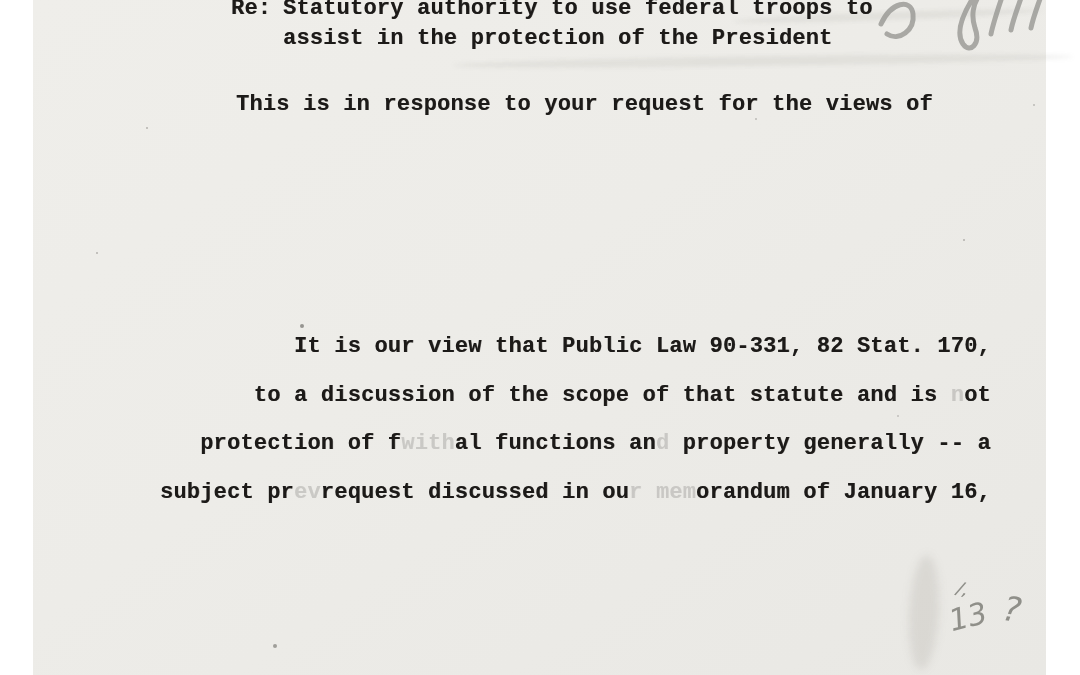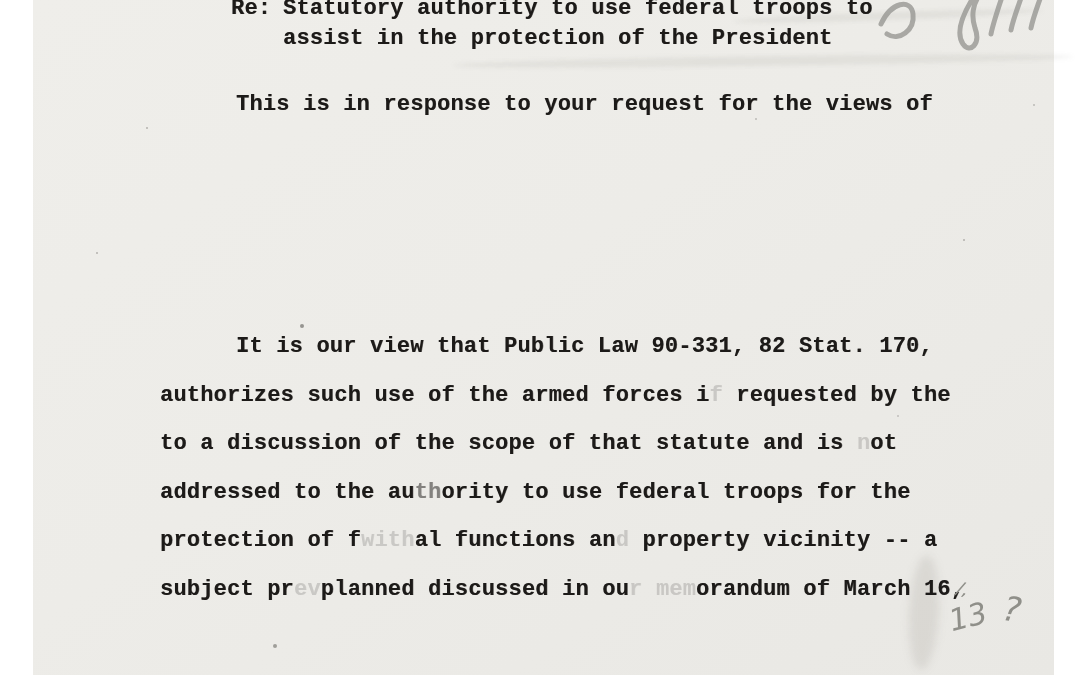--- a/index.html
+++ b/index.html
@@ -4,30 +4,29 @@
 <style>
   html, body { margin:0; padding:0; }
   body {
     width:1080px; height:675px; position:relative; overflow:hidden;
     background:#ffffff;
     font-family:"Liberation Mono", monospace;
   }
   .page {
     position:absolute; left:33px; top:0; width:1013px; height:675px;
     background:linear-gradient(145deg, #efeeea 0%, #edece8 45%, #e9e8e4 100%);
-    padding-left:8px;
   }
   .typewriter {
     color:#1c1a18; font-weight:bold; font-size:22px; letter-spacing:0.2px;
     text-shadow:0.4px 0.4px 0.6px rgba(25,22,20,0.55);
   }
   .tline { white-space:pre; }
   .re-label { position:absolute; left:198px; top:-6px; line-height:30px; }
   .subject  { position:absolute; left:250px; top:-6px; line-height:30px; }
-  .para { position:absolute; left:127px; line-height:48.6px; }
+  .para { position:absolute; left:127px; line-height:48.6px;text-align:right; }
   .para-1 { top:81px; }
   .para-2 { top:323px; }
   .para .tline:first-child { text-indent:76px; }
   .faded { opacity:0.16; filter:blur(0.7px); }
   .dim   { opacity:0.5; }
   .scribble { position:absolute; left:842px; top:-4px; }
   .hw {
     position:absolute; color:#8f8f89; font-family:"DejaVu Sans", sans-serif;
     font-style:italic; line-height:1;
   }
@@ -68,25 +67,23 @@
       <div class="tline"><span>Statutory authority to use federal troops to</span></div>
       <div class="tline"><span>assist in the protection of the President</span></div>
     </div>
 
   <div class="typewriter para para-1">
       <div class="tline"><span>This is in response to your request for the views of</span></div>
     </div>
 
   <div class="typewriter para para-2">
       <div class="tline"><span>It is our view that Public Law 90-331, 82 Stat. 170,</span></div>
-      <div class="tline"><span>authorizes such use of the armed forces i</span><span class="faded">f</span><span> requested by the</span></div>
       <div class="tline"><span>to a discussion of the scope of that statute and is </span><span class="faded">n</span><span>ot</span></div>
-      <div class="tline"><span>addressed to the au</span><span class="dim">th</span><span>ority to use federal troops for the</span></div>
-      <div class="tline"><span>protection of f</span><span class="faded">with</span><span>al functions an</span><span class="faded">d</span><span> property vicinity -- a</span></div>
-      <div class="tline"><span>subject pr</span><span class="faded">ev</span><span>planned discussed in ou</span><span class="faded">r mem</span><span>orandum of March 16,</span></div>
+      <div class="tline"><span>protection of f</span><span class="faded">with</span><span>al functions an</span><span class="faded">d</span><span> property generally -- a</span></div>
+      <div class="tline"><span>subject pr</span><span class="faded">ev</span><span>request discussed in ou</span><span class="faded">r mem</span><span>orandum of January 16,</span></div>
     </div>
 
   <svg class="scribble" width="200" height="120" viewBox="0 0 200 120">
     <g fill="none" stroke="#8f8f8b" stroke-width="5" stroke-linecap="round" opacity="0.72">
       <path d="M6,28 C16,6 36,2 38,18 C40,34 24,46 12,38"></path>
       <path d="M98,2 C88,18 80,36 88,48 C95,58 106,48 100,32 C96,20 98,8 104,0"></path>
       <path d="M126,4 C122,16 118,28 116,38"></path>
       <path d="M146,2 C142,14 138,24 136,34"></path>
       <path d="M166,0 C162,12 158,22 156,32"></path>
     </g>

